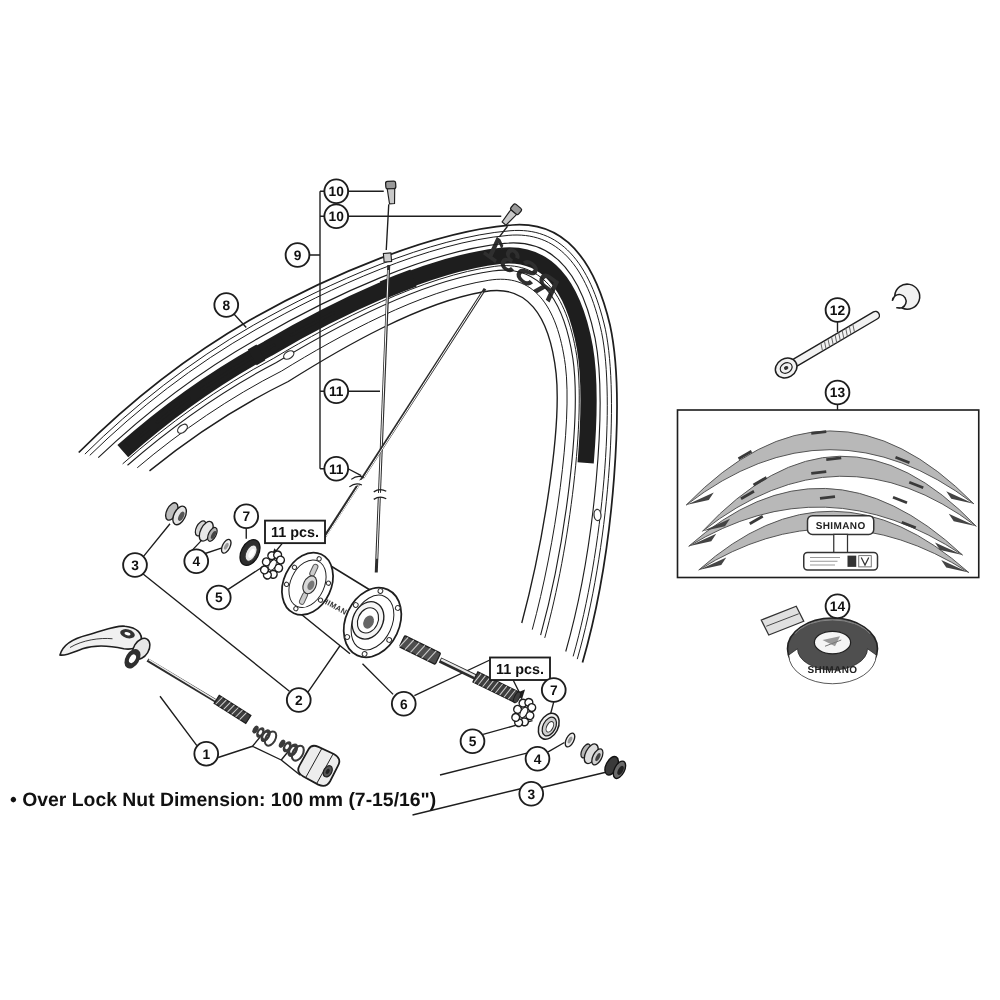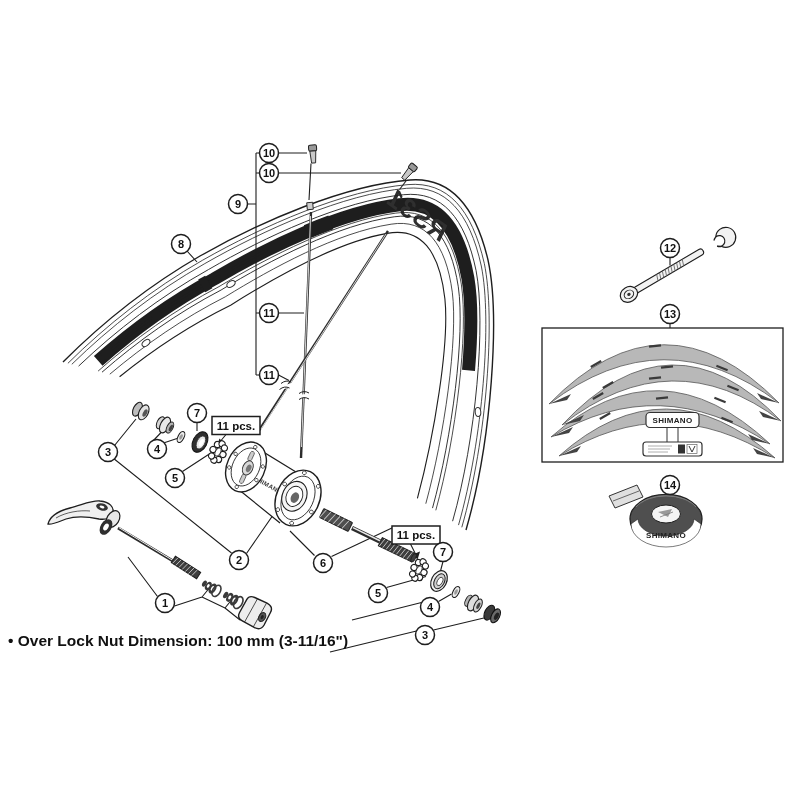--- a/index.html
+++ b/index.html
@@ -397,14 +397,14 @@
   <g class="balloon" transform="translate(670,314)">
         <circle r="9.5"></circle>
         <text y="3.8">13</text>
       </g>
   <g class="balloon" transform="translate(670,485)">
         <circle r="9.5"></circle>
         <text y="3.8">14</text>
       </g>
 </svg>
 
-<div class="footnote">• Over Lock Nut Dimension: 100 mm (3-11/16")</div>
+<div class="footnote">• Over Lock Nut Dimension: 100 mm (7-15/16")</div>
 </div>
 
 </body></html>

